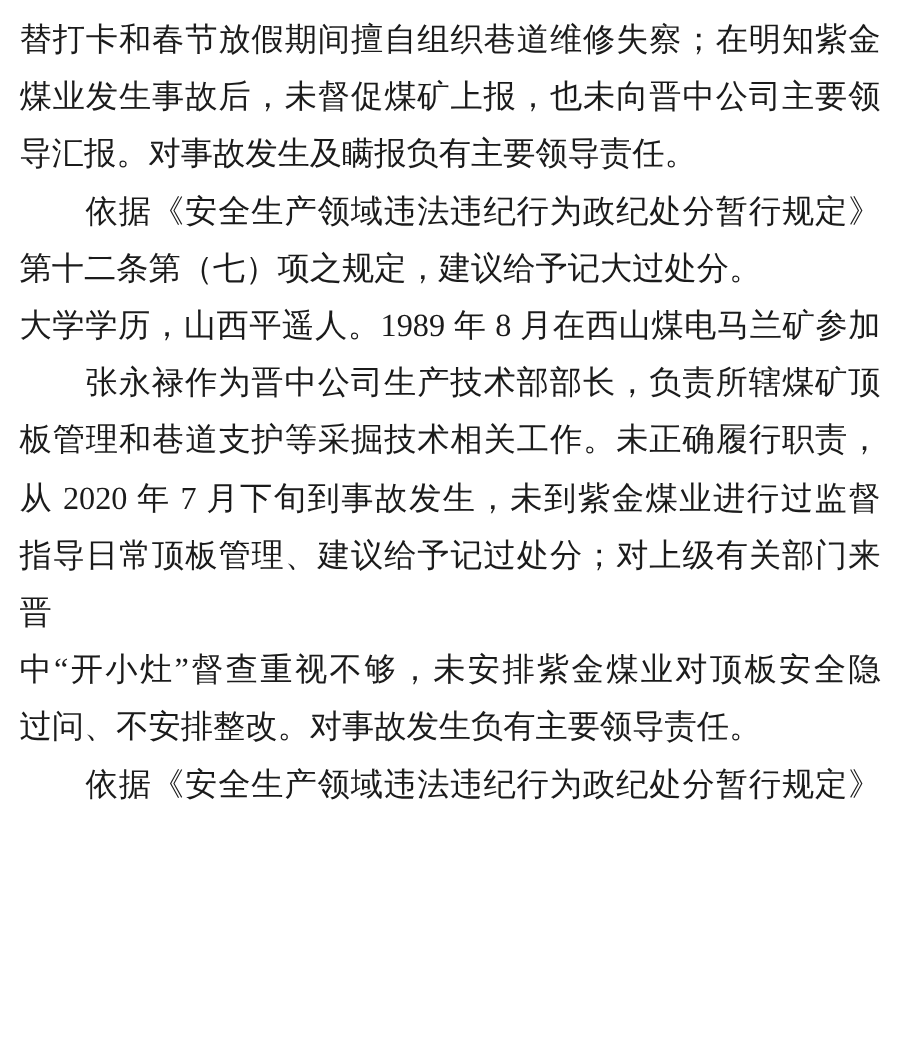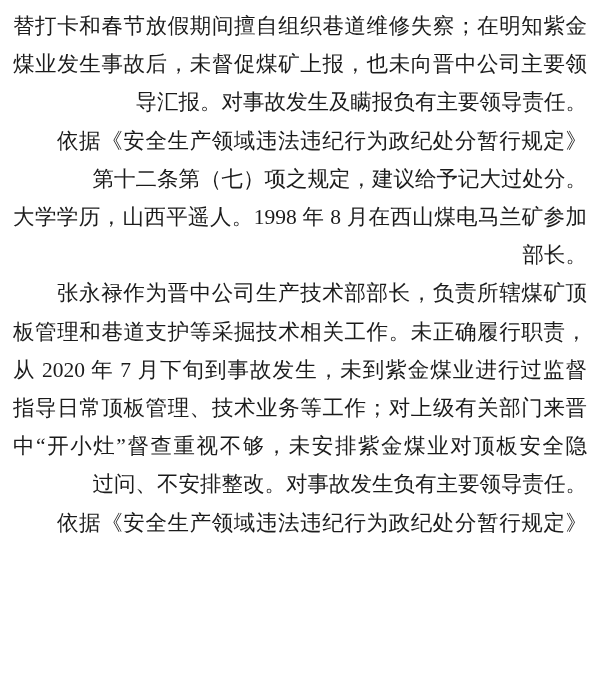--- a/index.html
+++ b/index.html
@@ -16,21 +16,21 @@
     background: #ffffff;
     overflow: hidden;
     font-family: "Liberation Serif", "DejaVu Serif", serif;
     font-size: 21.5px;
     line-height: 38.2px;
     color: #1b1b1b;
   }
   .line {
     width: 100%;
     white-space: nowrap;
-    text-align: right;
+    text-align: left;
   }
   .line.fill {
     white-space: normal;
     text-align: justify;
     text-align-last: justify;
   }
   .line.indent {
     text-indent: 44px;
   }
   .num-bold {
@@ -40,22 +40,21 @@
 </style>
 </head>
 <body>
 
 <div class="page">
   <div class="line fill">替打卡和春节放假期间擅自组织巷道维修失察；在明知紫金</div>
   <div class="line fill">煤业发生事故后，未督促煤矿上报，也未向晋中公司主要领</div>
   <div class="line">导汇报。对事故发生及瞒报负有主要领导责任。</div>
   <div class="line fill indent">依据《安全生产领域违法违纪行为政纪处分暂行规定》</div>
   <div class="line">第十二条第（七）项之规定，建议给予记大过处分。</div>
-  <div class="line fill">大学学历，山西平遥人。1998 年 8 月在西山煤电马兰矿参加</div>
-  <div class="line">部长。</div>
+  <div class="line fill">大学学历，山西平遥人。1989 年 8 月在西山煤电马兰矿参加</div>
   <div class="line fill indent">张永禄作为晋中公司生产技术部部长，负责所辖煤矿顶</div>
   <div class="line fill">板管理和巷道支护等采掘技术相关工作。未正确履行职责，</div>
   <div class="line fill">从 2020 年 7 月下旬到事故发生，未到紫金煤业进行过监督</div>
-  <div class="line fill">指导日常顶板管理、技术业务等工作；对上级有关部门来晋</div>
+  <div class="line fill">指导日常顶板管理、建议给予记过处分；对上级有关部门来晋</div>
   <div class="line fill">中“开小灶”督查重视不够，未安排紫金煤业对顶板安全隐</div>
   <div class="line">过问、不安排整改。对事故发生负有主要领导责任。</div>
   <div class="line fill indent">依据《安全生产领域违法违纪行为政纪处分暂行规定》</div>
 </div>
 
 </body></html>

